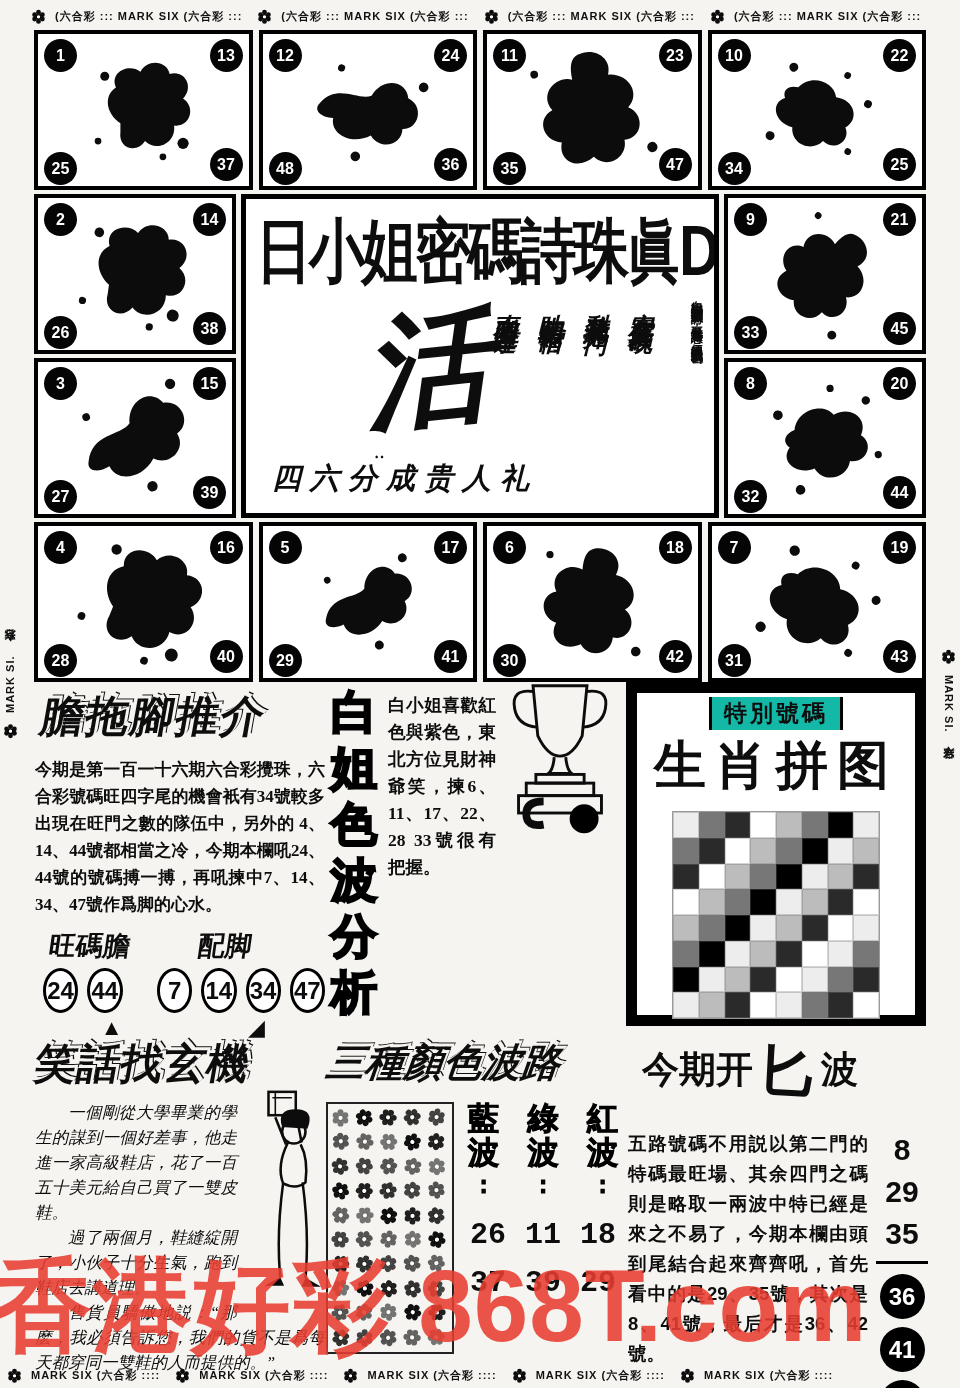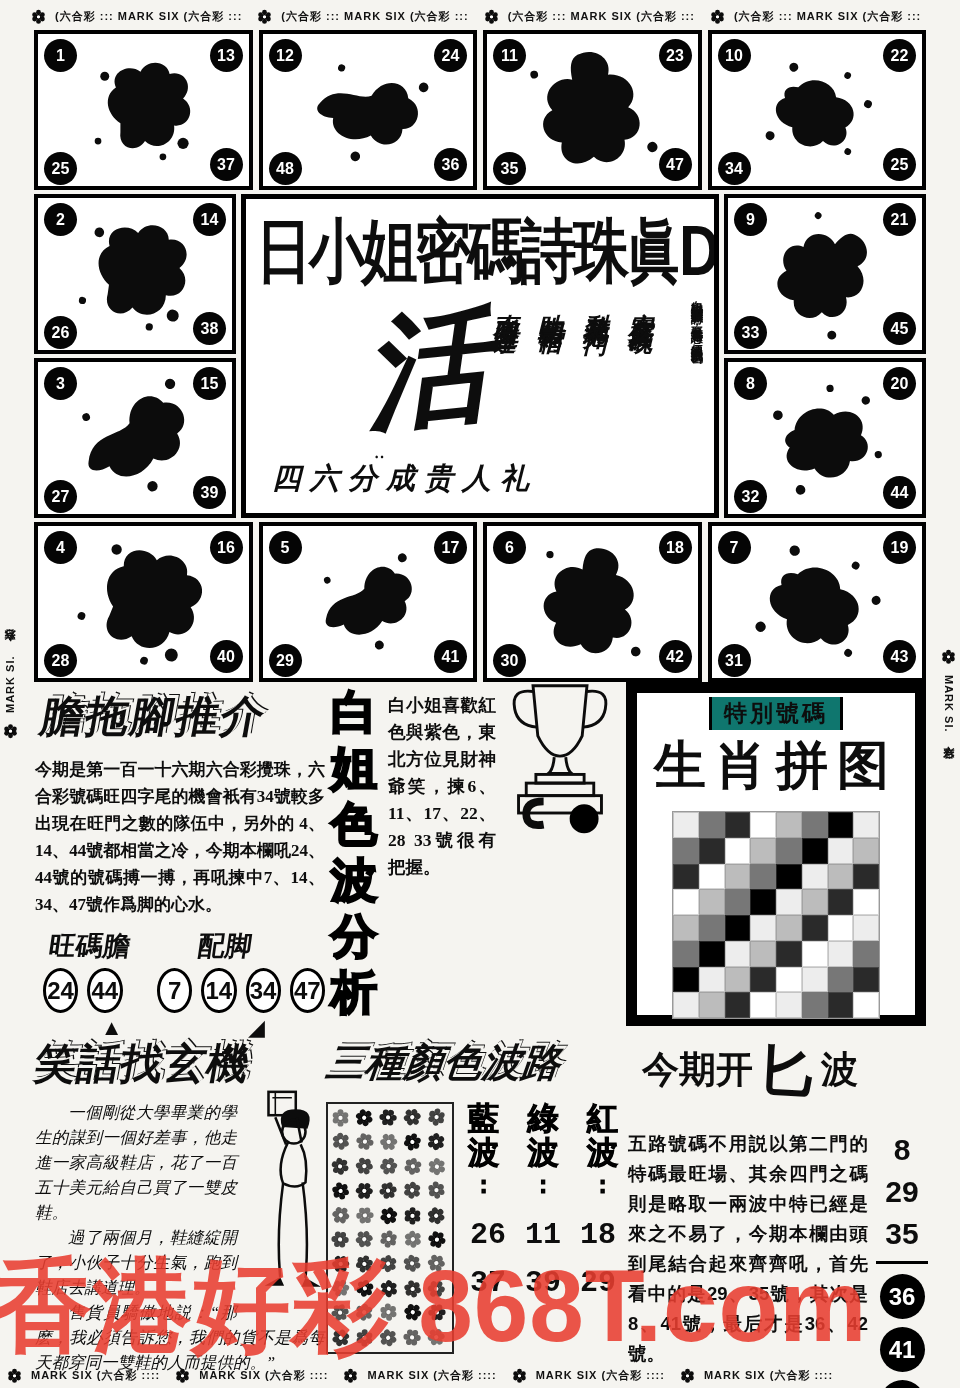--- a/index.html
+++ b/index.html
@@ -76,21 +76,21 @@
     color:#fff; -webkit-text-stroke:2.5px #000; text-align:center; }
   .sebo-right { flex:1; }
   .sebo-right .body-text { margin-top:4px; font-size:17.5px; }
   .sebo-bottom { display:flex; }
   .sebo-bottom .body-text { flex:1; margin-top:8px; }
   .trophy-wrap { width:128px; flex:0 0 auto; margin-top:-6px; }
 
   #sec-sx { left:626px; top:682px; width:300px; height:344px; border:11px solid #000;
     background:#fff; position:absolute; }
   .sx-header { position:absolute; top:4px; left:50%; transform:translateX(-50%);
-    background:#0f766e; border-left:3px solid #000; border-right:3px solid #000;
+    background:#14b8a6; border-left:3px solid #000; border-right:3px solid #000;
     padding:1px 12px; font-size:23px; font-weight:bold; letter-spacing:3px; white-space:nowrap; }
   .sx-title { margin-top:38px; text-align:center; font-family:"Liberation Sans", sans-serif;
     font-weight:900; font-size:52px; letter-spacing:9px; }
   .puzzle { width:208px; height:208px; margin:10px auto 0; display:grid;
     grid-template-columns:repeat(8,1fr); grid-template-rows:repeat(8,1fr);
     border:1px solid #999; filter:contrast(1.05); }
   .puzzle div { border:1px solid rgba(120,120,120,.35); }
 
   #sec-joke { left:35px; top:1036px; width:290px; }
   #sec-joke .brush-title { font-size:42px; letter-spacing:1px; }

